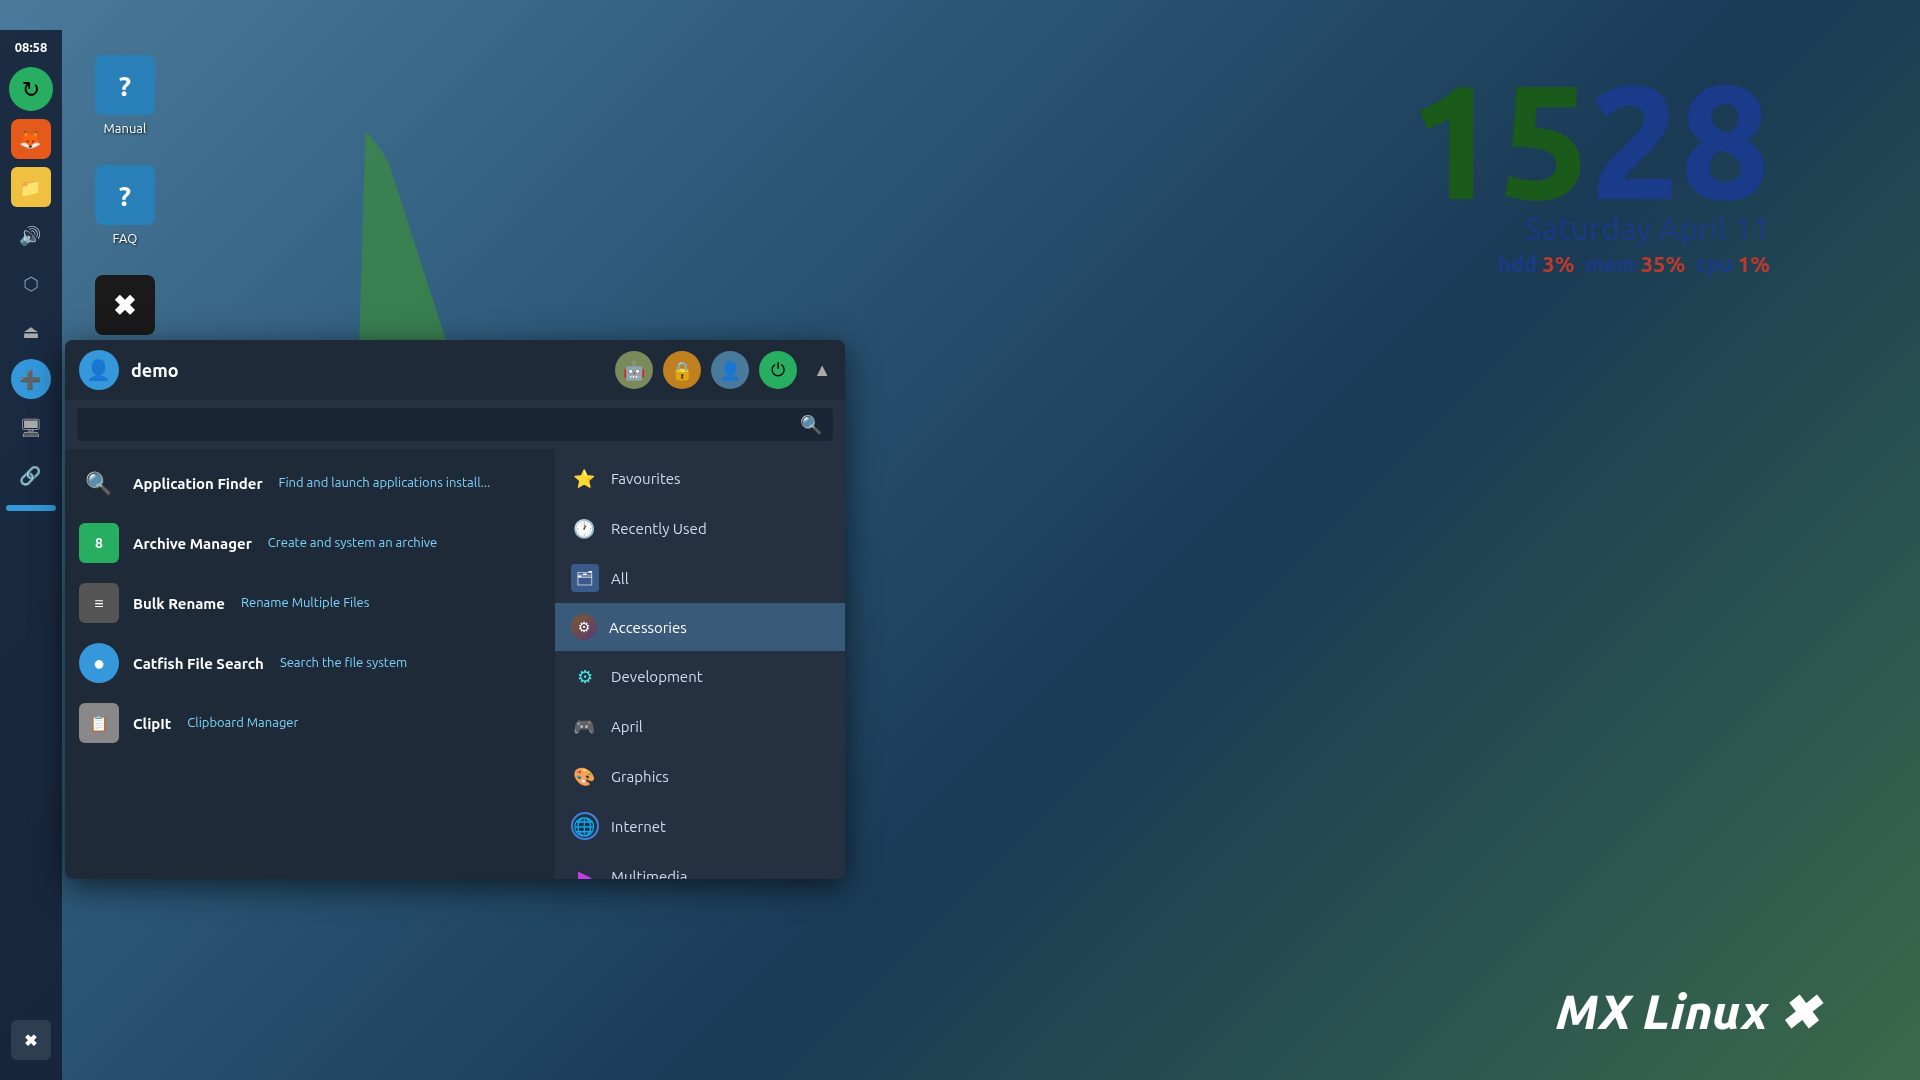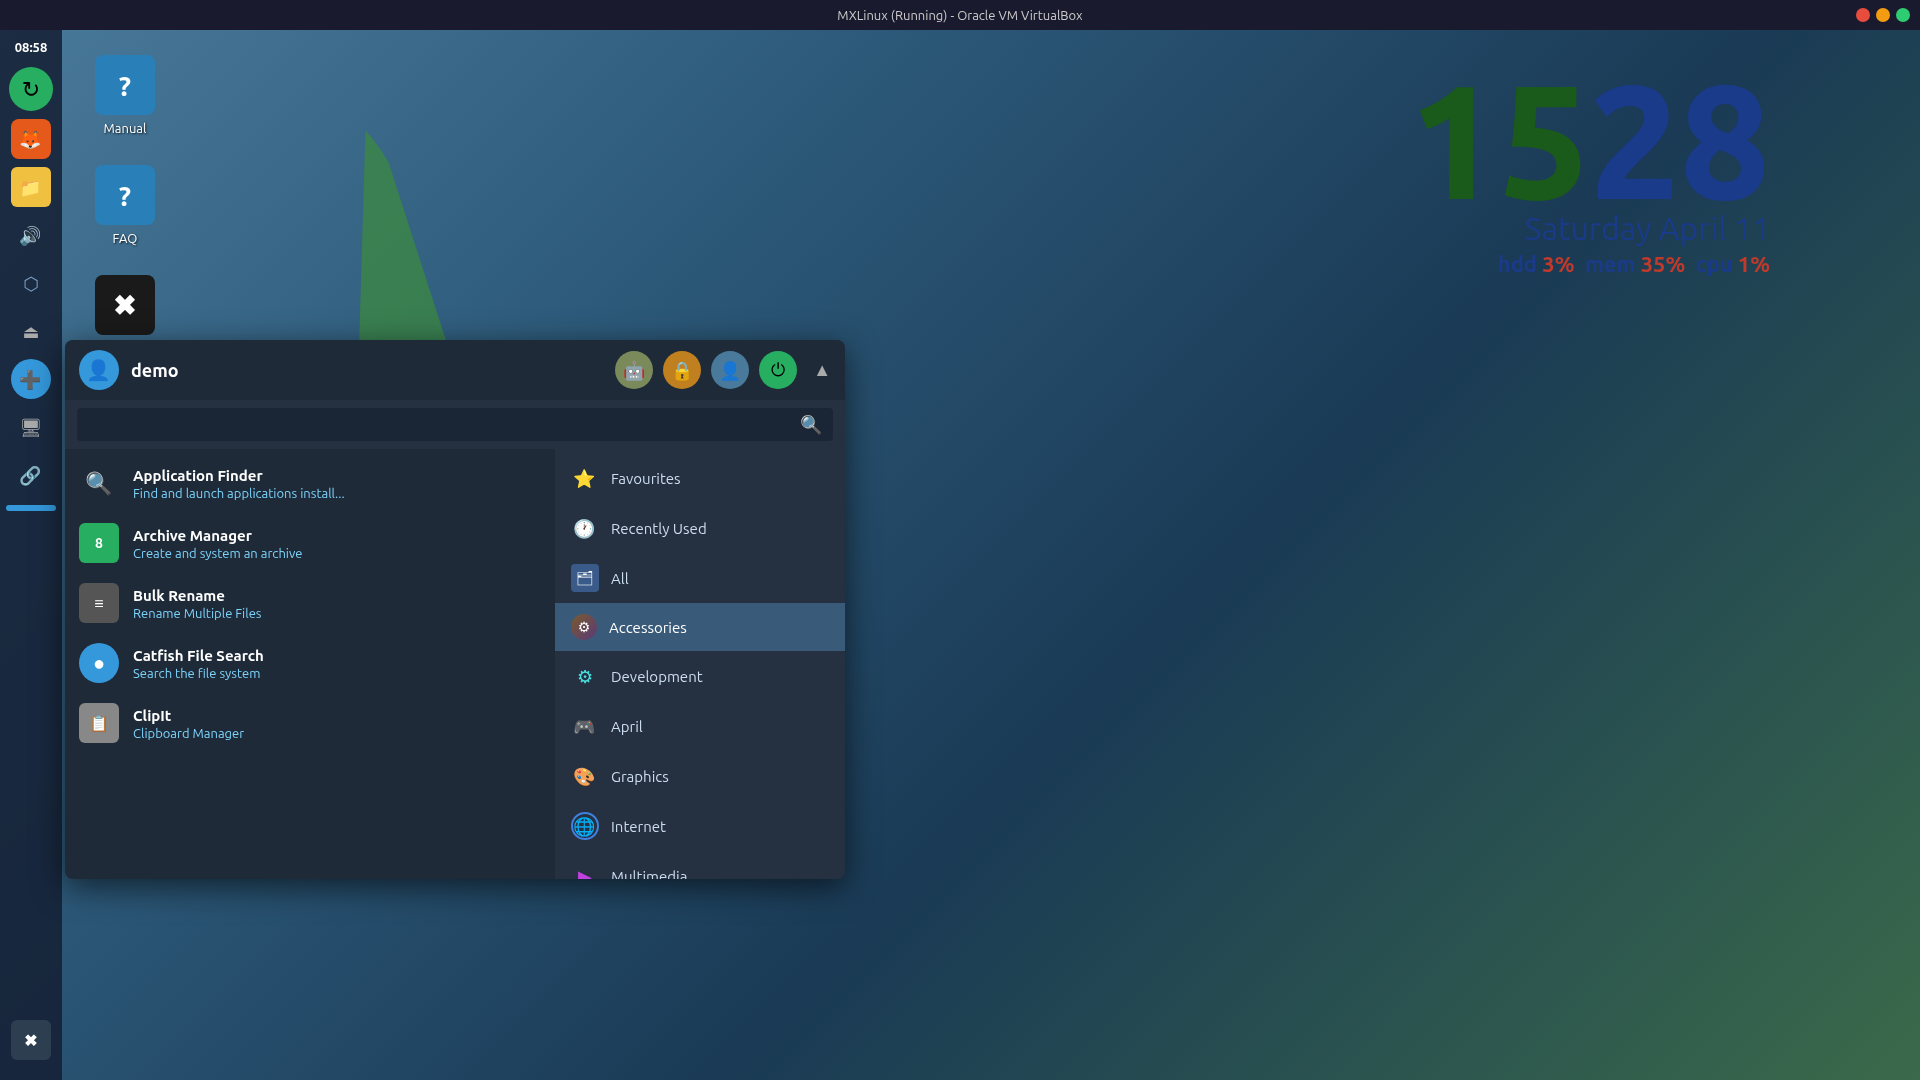--- a/index.html
+++ b/index.html
@@ -337,21 +337,21 @@
       font-size: 20px;
       flex-shrink: 0;
     }
     .app-icon.search-icon { background: transparent; color: #5a8abc; font-size: 22px; }
     .app-icon.archive { background: #27ae60; color: white; font-weight: bold; font-size: 14px; }
     .app-icon.rename { background: #555; color: white; font-size: 16px; }
     .app-icon.catfish { background: #3498db; border-radius: 50%; color: white; }
     .app-icon.clipit { background: #888; color: white; font-size: 16px; }
     .app-icon.conky { background: #c0392b; color: white; font-size: 12px; font-weight: bold; }
 
-    .app-info { display: flex; flex-direction: column; gap: 2px; }
+    .app-info { display: flex; flex-direction: row; gap: 16px; }
     .app-name { color: white; font-size: 15px; font-weight: bold; }
     .app-desc { color: #7dd3fc; font-size: 13px; }
 
     
     .categories-list {
       width: 290px;
       background: #253040;
       padding: 4px 0;
       overflow-y: auto;
     }
@@ -384,28 +384,20 @@
     .cat-icon.games { color: #e04040; }
     .cat-icon.graphics { color: #e08040; }
     .cat-icon.internet { color: #4080e0; border-radius: 50%; border: 2px solid #4080e0; }
     .cat-icon.multimedia { color: #c040e0; }
   </style>
 </head>
 <body>
 
 <div class="desktop">
 
-  <div class="title-bar">
-    <span>MXLinux (Running) - Oracle VM VirtualBox</span>
-    <div class="title-bar-buttons">
-      <div class="tb-btn red"></div>
-      <div class="tb-btn yellow"></div>
-      <div class="tb-btn green"></div>
-    </div>
-  </div>
 
   <div class="leaf-decoration"></div>
 
   <div class="left-sidebar">
     <div class="sidebar-clock">08:58</div>
     <div class="sidebar-icon green-circle">↻</div>
     <div class="sidebar-icon firefox">🦊</div>
     <div class="sidebar-icon files">📁</div>
     <div class="sidebar-icon sound">🔊</div>
     <div class="sidebar-icon cube">⬡</div>
@@ -433,20 +425,21 @@
   <div class="clock-widget">
     <div class="clock-time">
       <span>15</span><span class="second">28</span>
     </div>
     <div class="clock-date">Saturday  April 11</div>
     <div class="clock-stats">
       hdd <span class="highlight">3%</span>&nbsp; mem <span class="highlight">35%</span>&nbsp; cpu <span class="highlight">1%</span>
     </div>
   </div>
 
+  <div class="mx-logo">MX Linux ✖</div>
 
   <div class="app-menu">
 
     <div class="menu-header">
       <div class="menu-user">
         <div class="user-avatar">👤</div>
         <span class="user-name">demo</span>
       </div>
       <div class="menu-actions">
         <div class="action-btn robot">🤖</div>

